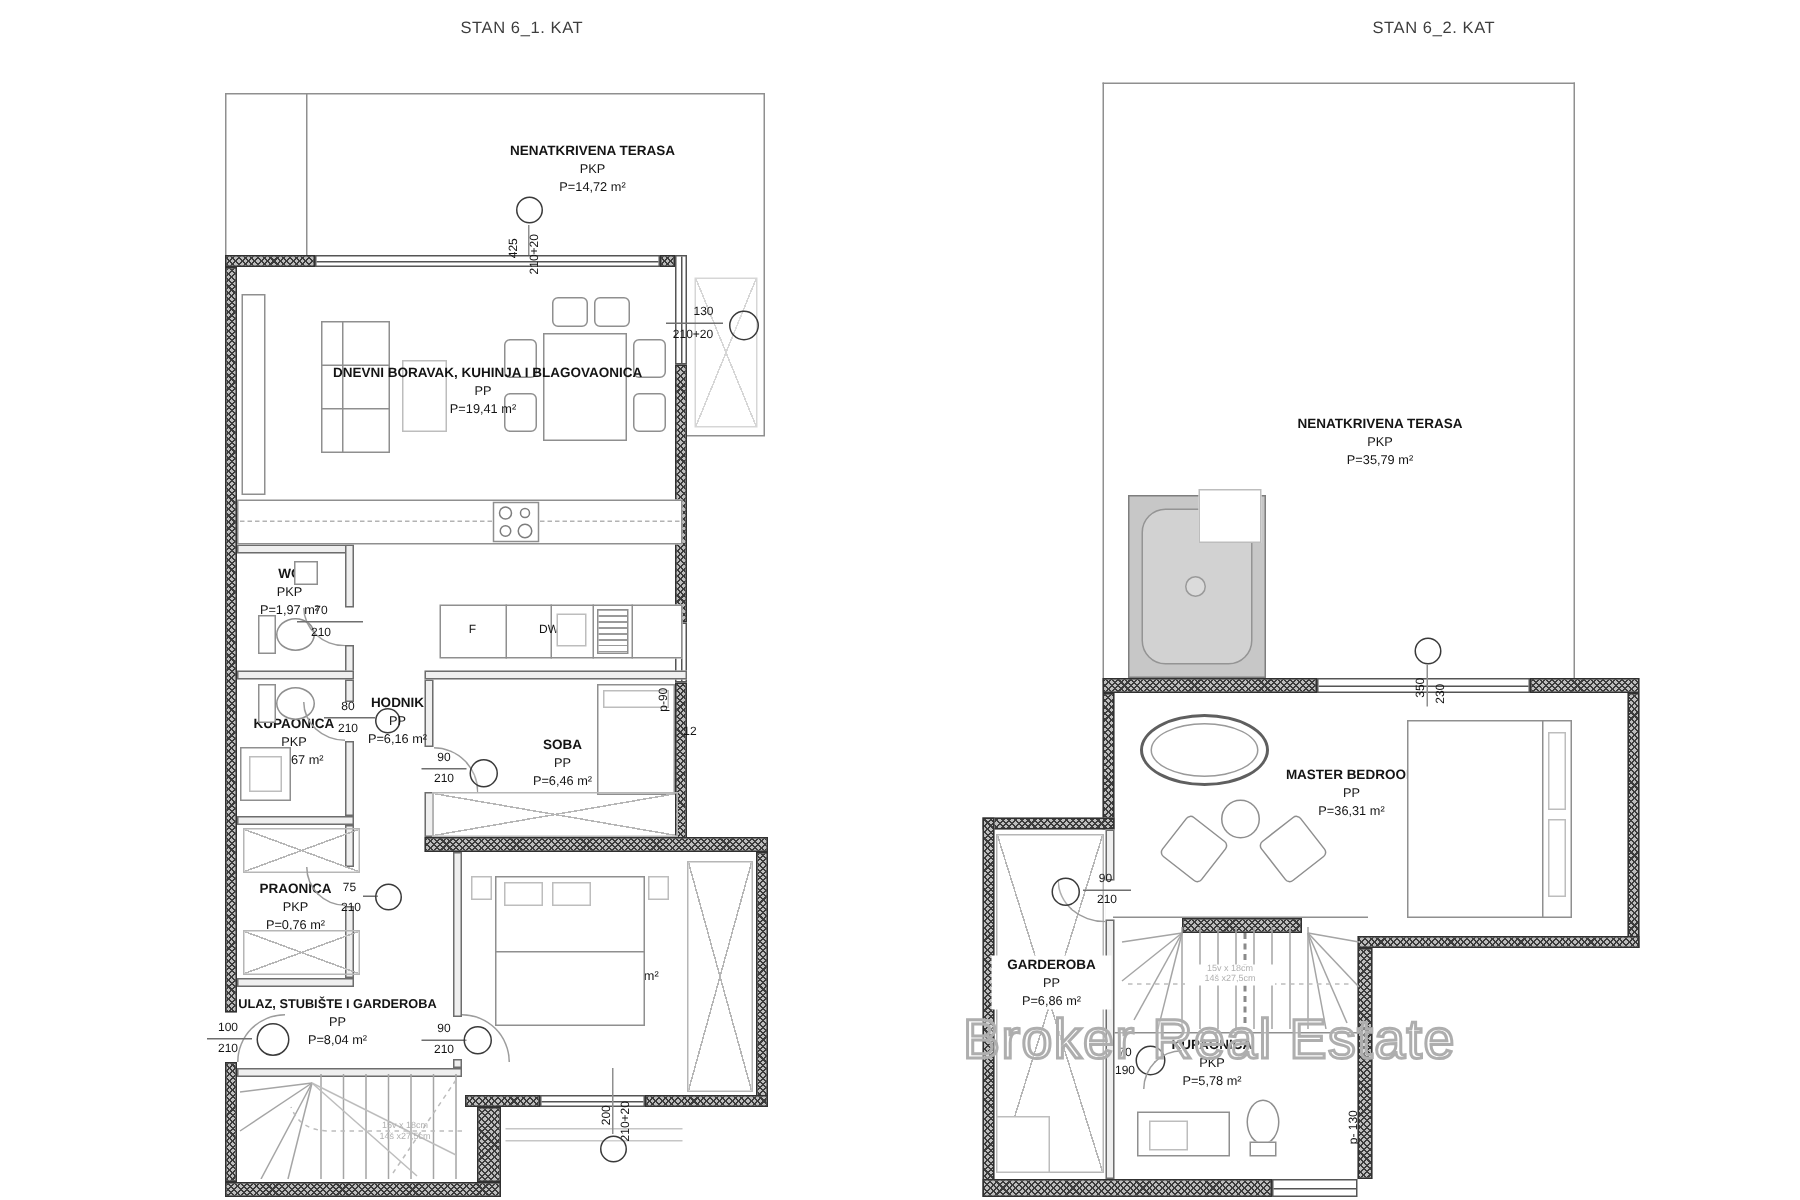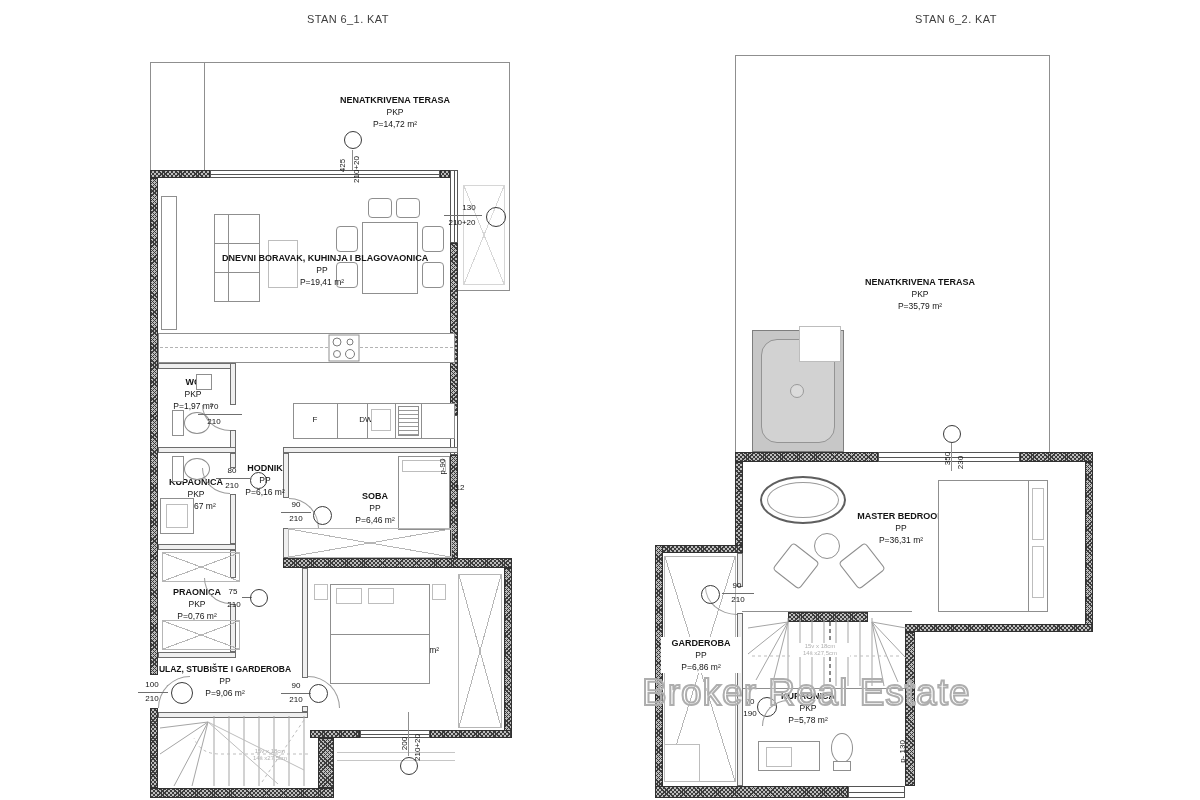--- a/index.html
+++ b/index.html
@@ -124,21 +124,21 @@
   <div class="abs furn" style="left:293px;top:403px;width:162px;height:36px"></div>
   <div class="abs ln" style="left:337px;top:403px;width:1px;height:36px"></div>
   <div class="abs ln" style="left:367px;top:403px;width:1px;height:36px"></div>
   <div class="abs ln" style="left:395px;top:403px;width:1px;height:36px"></div>
   <div class="abs ln" style="left:421px;top:403px;width:1px;height:36px"></div>
   <div class="abs dim" style="left:300px;top:415px;width:30px">F</div>
   <div class="abs dim" style="left:352px;top:415px;width:28px">DW</div>
   <div class="abs furnl" style="left:371px;top:409px;width:20px;height:22px"></div>
   <div class="abs hatchlines" style="left:398px;top:406px;width:21px;height:30px"></div>
 
-  <div class="abs rlabel" style="left:222px;top:252px;width:200px">
+  <div class="abs rlabel" style="left:222px;top:242px;width:200px">
     <div class="rname">DNEVNI BORAVAK, KUHINJA I BLAGOVAONICA</div>
     <div class="rsub">PP</div>
     <div class="rsub">P=19,41 m²</div>
   </div>
 
   <div class="abs rlabel" style="left:163px;top:376px;width:60px">
     <div class="rname">WC</div>
     <div class="rsub">PKP</div>
     <div class="rsub">P=1,97 m²</div>
   </div>
@@ -194,21 +194,21 @@
   <div class="abs furnl" style="left:368px;top:588px;width:26px;height:16px"></div>
   <div class="abs ln" style="left:330px;top:634px;width:100px;height:1px"></div>
   <div class="abs furnl" style="left:314px;top:584px;width:14px;height:16px"></div>
   <div class="abs furnl" style="left:432px;top:584px;width:14px;height:16px"></div>
   <div class="abs xbox" style="left:458px;top:574px;width:44px;height:154px"></div>
   <div class="abs arc arc-tr" style="left:308px;top:676px;width:32px;height:32px"></div>
 
   <div class="abs rlabel" style="left:158px;top:663px;width:134px">
     <div class="rname" style="font-size:8.5px">ULAZ, STUBIŠTE I GARDEROBA</div>
     <div class="rsub">PP</div>
-    <div class="rsub">P=9,06 m²</div>
+    <div class="rsub">P=8,04 m²</div>
   </div>
   <div class="abs arc arc-tl" style="left:158px;top:676px;width:32px;height:32px"></div>
 
   <svg class="abs" style="left:158px;top:716px" width="160" height="70" viewBox="0 0 160 70">
     <g stroke="#a5a5a5" stroke-width="1" fill="none">
       <line x1="56" y1="0" x2="56" y2="70"></line>
         <line x1="71" y1="0" x2="71" y2="70"></line>
       <line x1="86" y1="0" x2="86" y2="70"></line>
         <line x1="101" y1="0" x2="101" y2="70"></line>
       <line x1="116" y1="0" x2="116" y2="70"></line>

